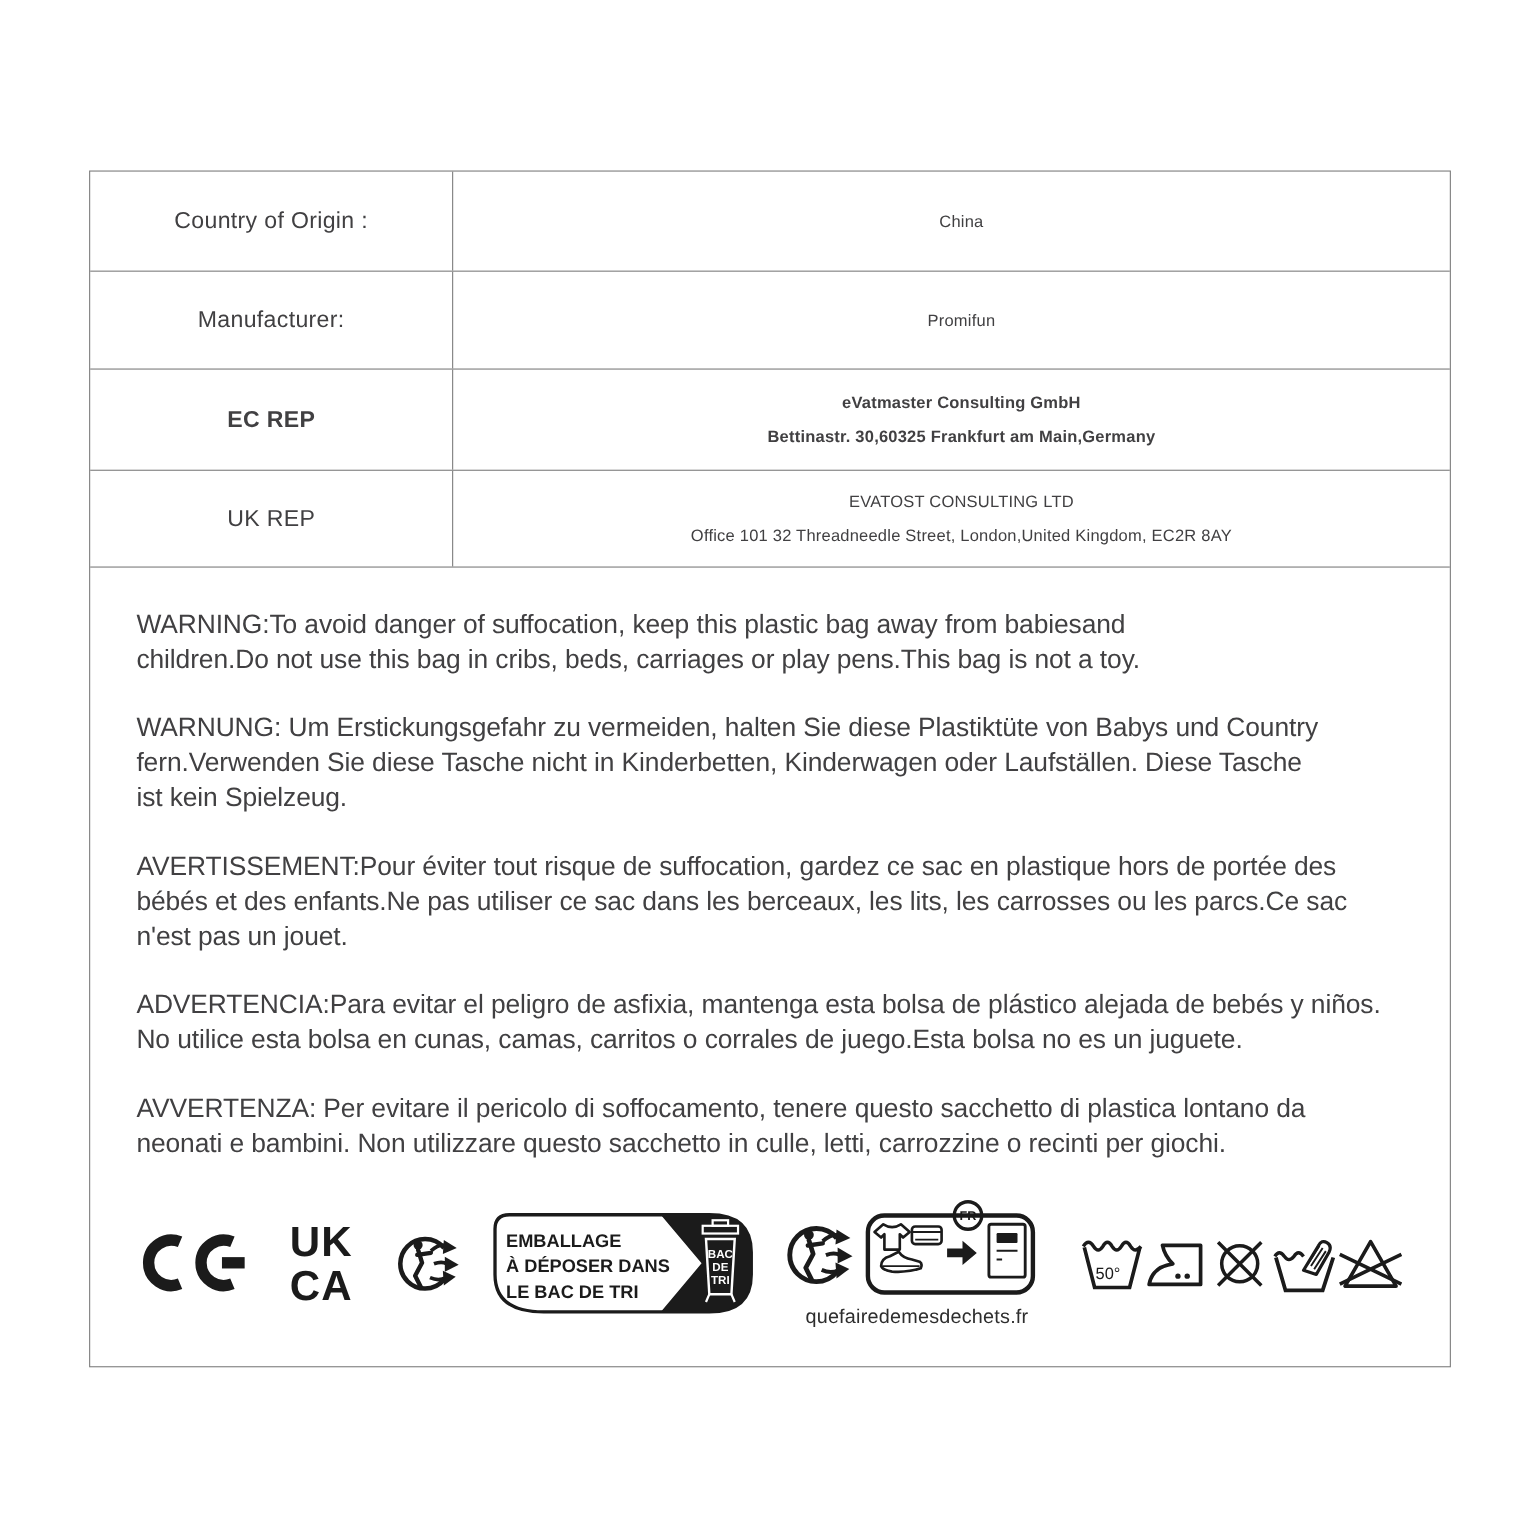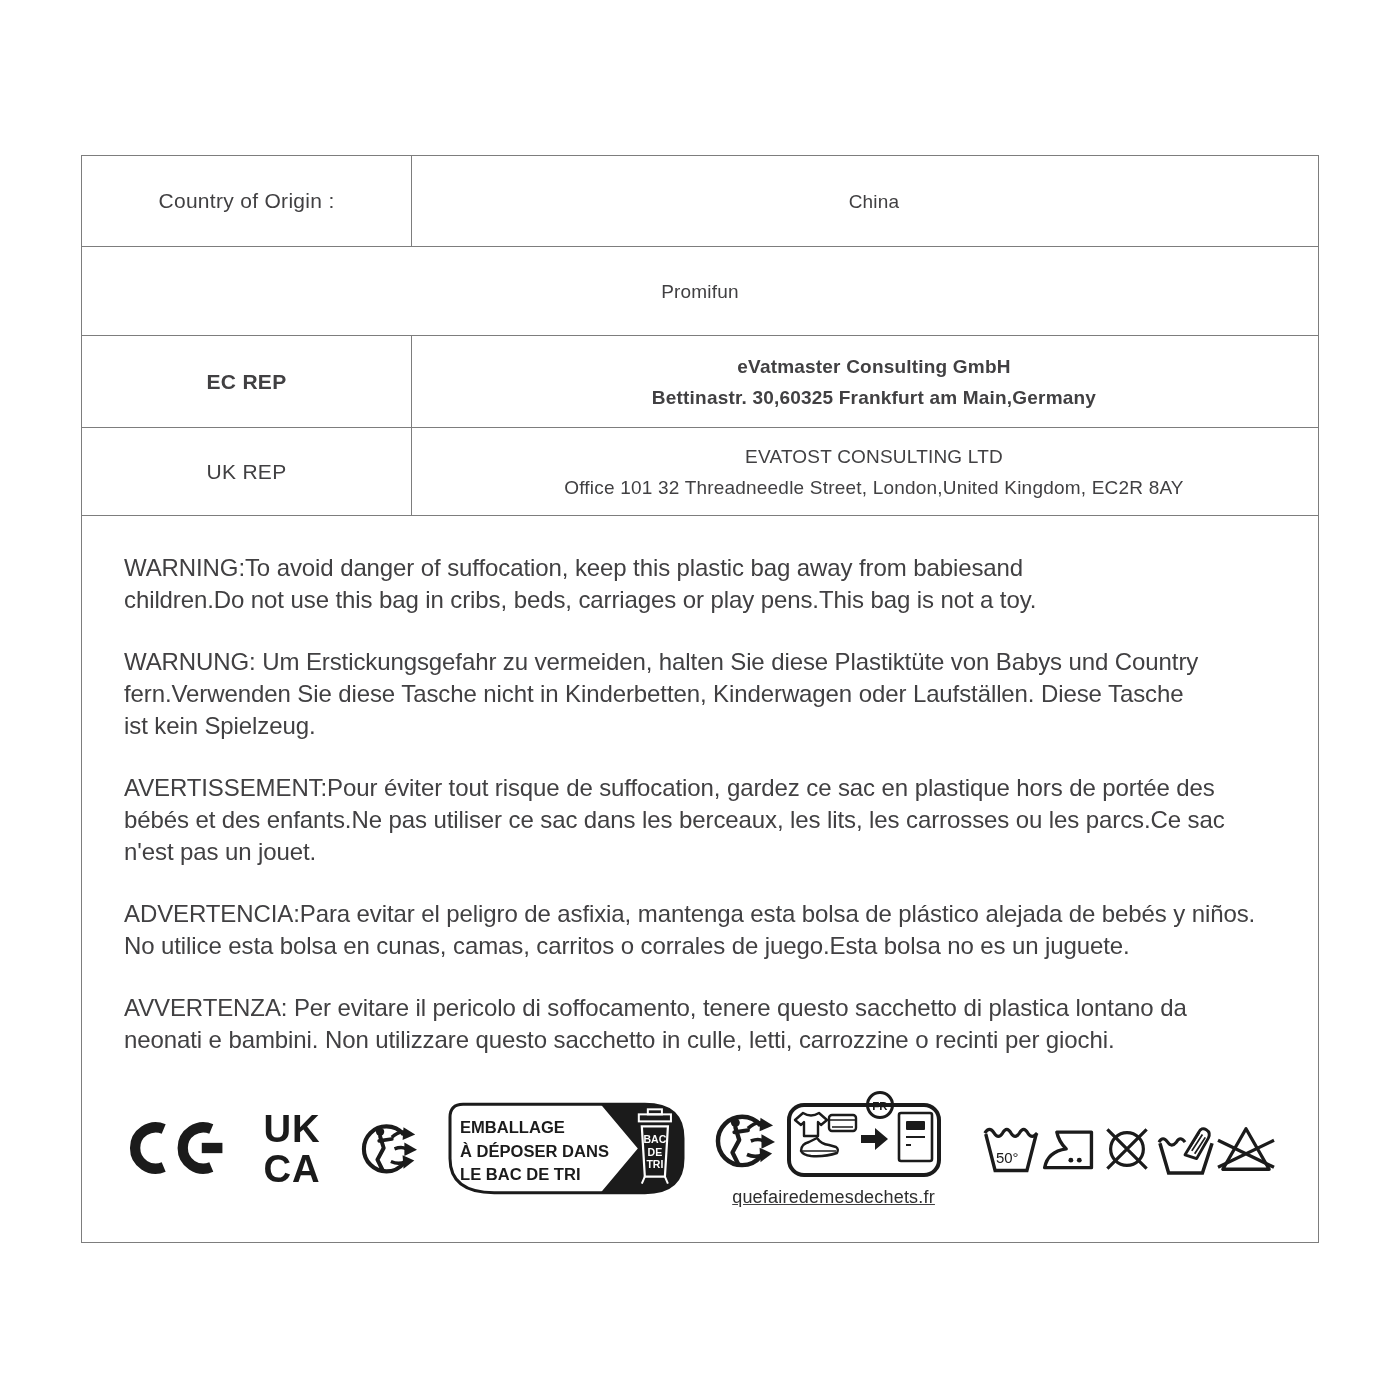--- a/index.html
+++ b/index.html
@@ -18,38 +18,38 @@
   .t-row:nth-child(2){height:89px;}
   .t-row:nth-child(3){height:92px;font-weight:bold;}
   .t-row:nth-child(4){height:88px;}
   .t-label{
     width:330px;border-right:1px solid #7d7d7d;box-sizing:border-box;
     display:flex;align-items:center;justify-content:center;
     font-size:21px;letter-spacing:.3px;
   }
   .t-value{
     flex:1;display:flex;flex-direction:column;align-items:center;justify-content:center;
-    font-size:19px;line-height:31px;text-align:center;letter-spacing:.2px;
+    font-size:15px;line-height:31px;text-align:center;letter-spacing:.2px;
   }
   
   .warnings{
     height:537px;box-sizing:border-box;padding:36px 36px 0 42px;
     font-size:24px;line-height:32px;letter-spacing:-.1px;
   }
   .warnings p{margin:0 0 30px 0;}
   .wline{white-space:nowrap;}
   
   .icons-row{
     height:190px;display:flex;align-items:center;justify-content:space-between;
     padding:0 42px;box-sizing:border-box;
   }
   .ink{stroke:#1b1b1b;fill:none;}
   svg text{font-family:"Liberation Sans",sans-serif;}
   .care-group{display:flex;align-items:flex-start;}
-  .sorting-group{display:flex;flex-direction:column;align-items:center;text-decoration:underline;}
+  .sorting-group{display:flex;flex-direction:column;align-items:center;}
   .sorting-caption{font-size:18px;color:#2d2d2d;margin-top:4px;letter-spacing:.2px;}
   .hidden-defs{position:absolute;width:0;height:0;overflow:hidden;}
 </style>
 </head>
 <body>
 
 <svg class="hidden-defs" aria-hidden="true">
   <symbol id="triman-sym" viewBox="0 0 64 60">
     <circle cx="28" cy="31" r="25" pathLength="100" stroke-dasharray="78 22" stroke-dashoffset="-11" class="ink" stroke-width="4.6"></circle>
     <circle cx="21" cy="12" r="4.6" fill="#1b1b1b" stroke="none"></circle>
@@ -67,20 +67,21 @@
 <div class="sheet">
 
   <div class="info-table">
     <div class="t-row">
       <div class="t-label">Country of Origin :</div>
       <div class="t-value">
         <div class="vline">China</div>
       </div>
     </div>
     <div class="t-row">
+      <div class="t-label">Manufacturer:</div>
       <div class="t-value">
         <div class="vline">Promifun</div>
       </div>
     </div>
     <div class="t-row">
       <div class="t-label">EC REP</div>
       <div class="t-value">
         <div class="vline">eVatmaster Consulting GmbH</div>
         <div class="vline">Bettinastr. 30,60325 Frankfurt am Main,Germany</div>
       </div>

